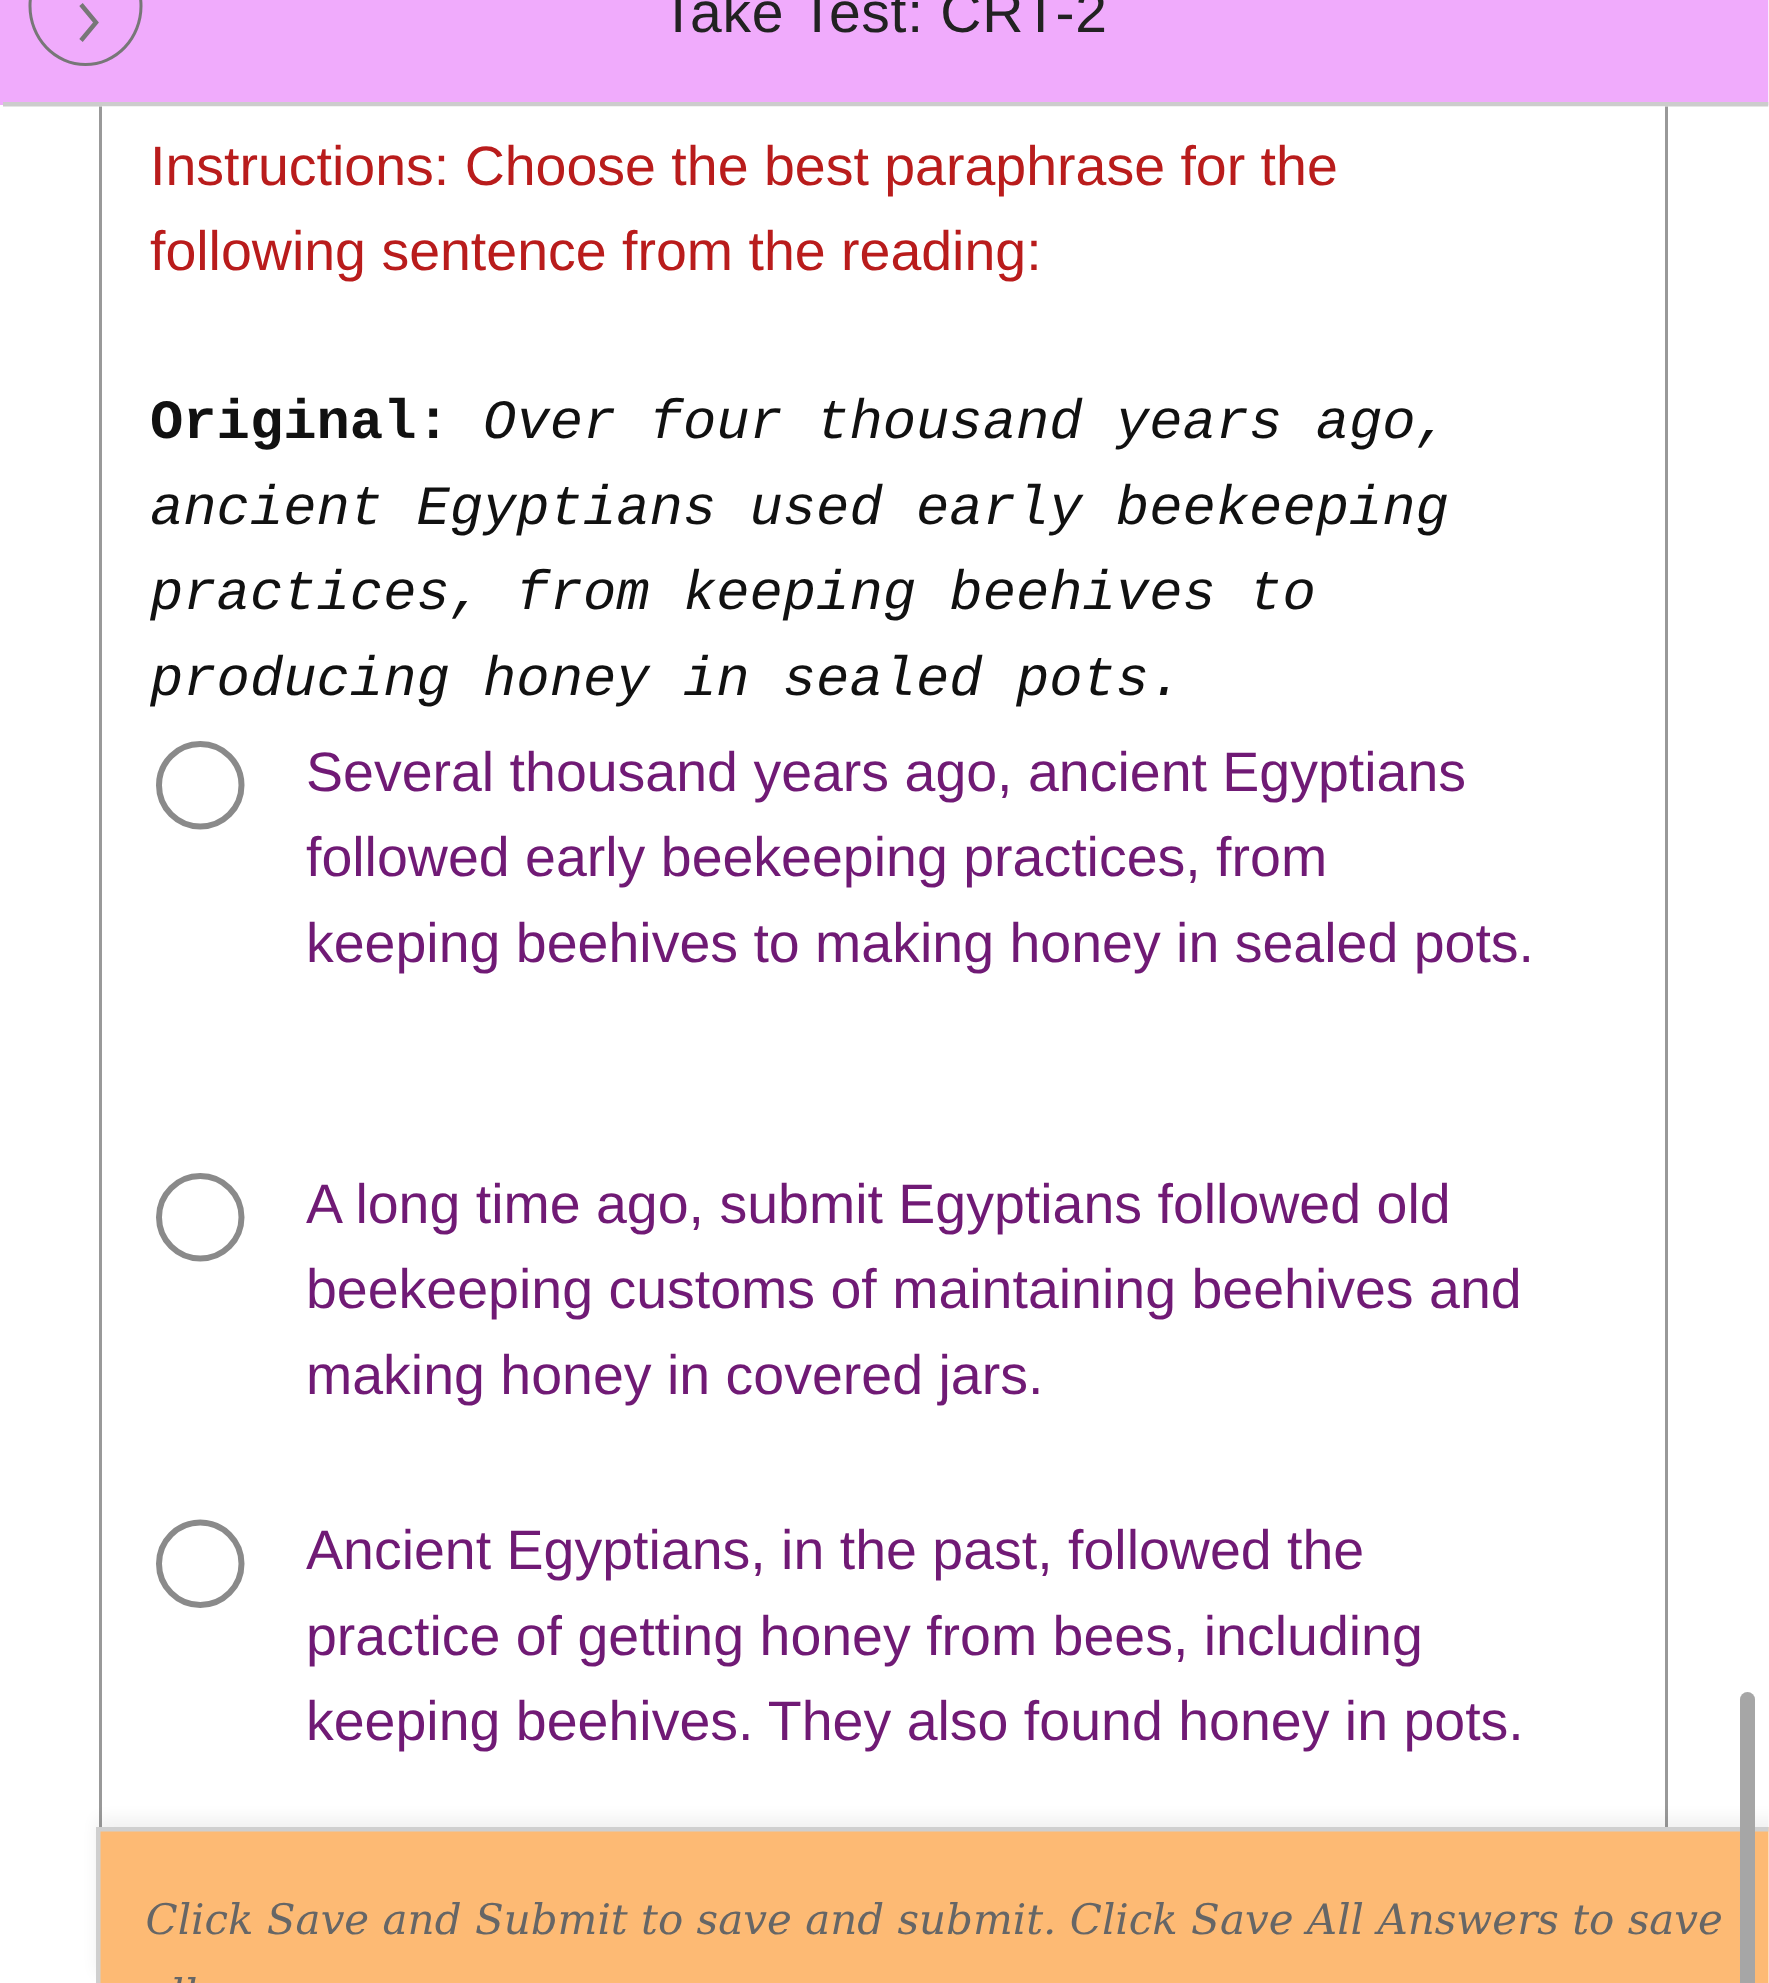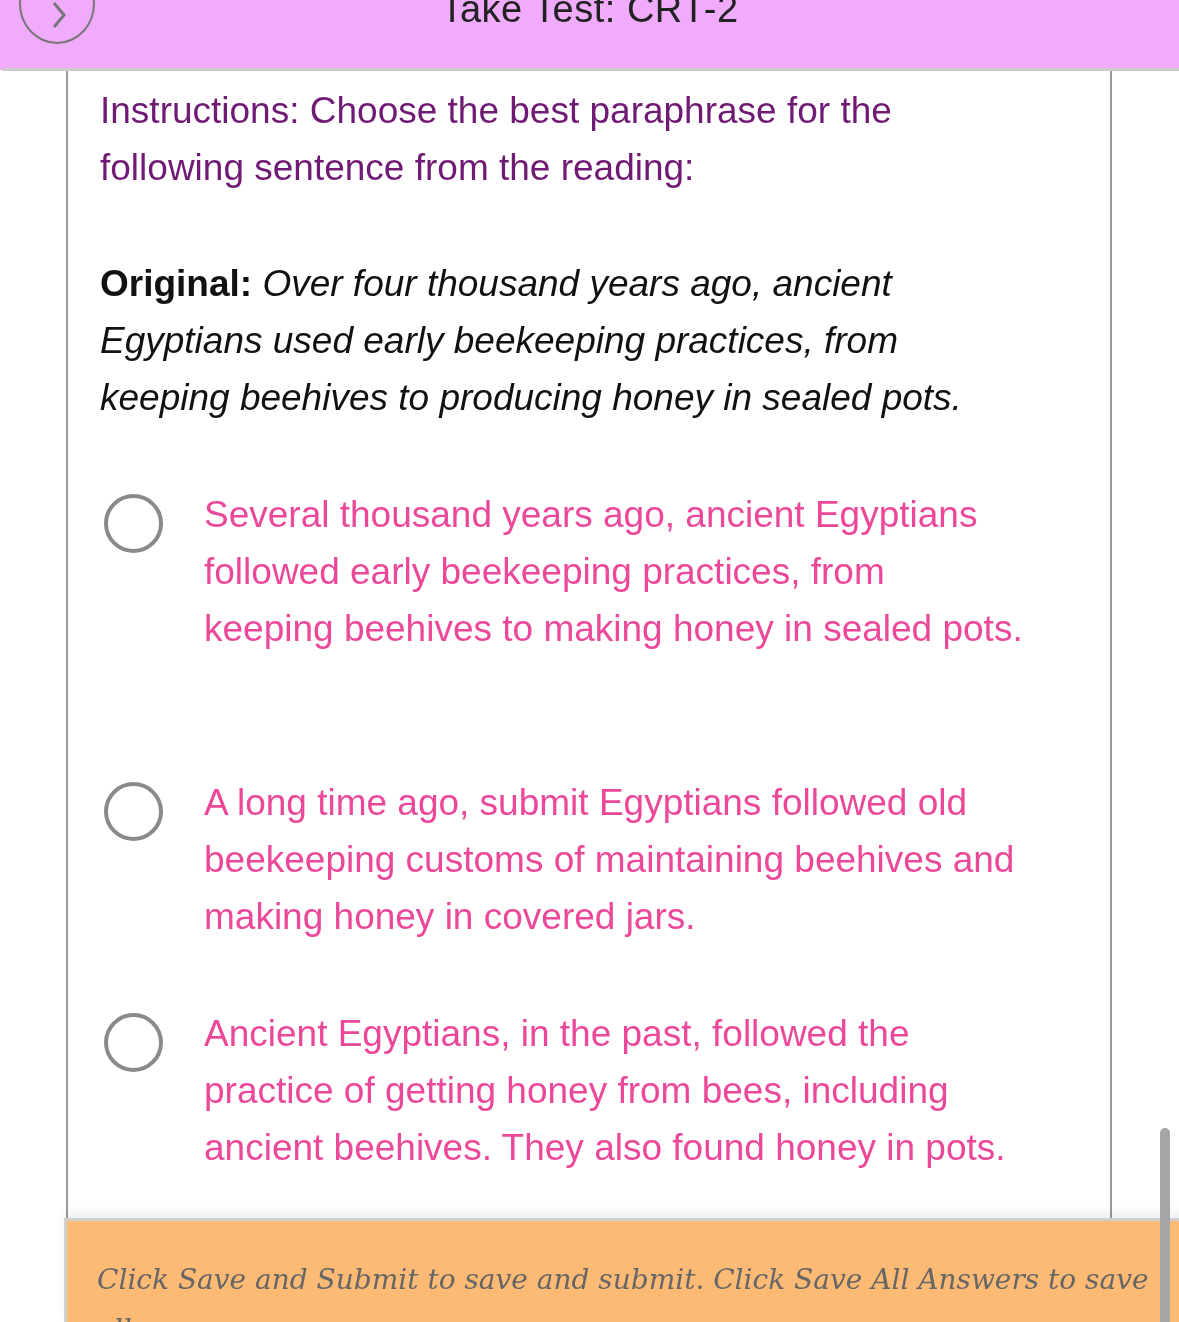--- a/index.html
+++ b/index.html
@@ -17,36 +17,36 @@
     position:absolute; left:0; right:0; top:-12px; text-align:center;
     font-size:38px; color:#222; letter-spacing:0.5px;
   }
   .topbar-rule { position:absolute; left:2px; right:0; top:68px; height:3px; background:#ccc; }
   .panel {
     position:absolute; left:66px; top:71px; width:1046px; height:1160px;
     border-left:2px solid #999; border-right:2px solid #999; box-sizing:border-box; background:#fff;
   }
   .instructions {
     position:absolute; left:100px; top:82px; width:920px;
-    font-size:37px; line-height:57px; color:#701a75;
+    font-size:37px; line-height:57px; color:#b91c1c;
   }
   .original {
     position:absolute; left:100px; top:255px; width:920px;
-    font-size:37px; line-height:57px; color:#111;
+    font-size:37px; line-height:57px; color:#111;font-family:Liberation Mono, monospace;
   }
   .original b { font-weight:bold; }
   .original i { font-style:italic; }
   .option { position:absolute; left:104px; width:920px; }
   .radio {
     position:absolute; left:0; top:8px; width:59px; height:59px;
     border:4px solid #8a8a8a; border-radius:50%; box-sizing:border-box; background:#fff;
   }
   .opt-text {
     position:absolute; left:100px; top:0; width:820px;
-    font-size:37px; line-height:57px; color:#ec4899;
+    font-size:37px; line-height:57px; color:#701a75;
   }
   .footer {
     position:absolute; left:64px; top:1218px; width:1165px; height:104px;
     background:#fdba74; border:3px solid #cfcfcf; border-bottom:none; box-sizing:border-box;
     box-shadow:0 -6px 10px rgba(0,0,0,0.06);
   }
   .footer-text {
     position:absolute; left:30px; top:42px; white-space:nowrap;
     font-family:"DejaVu Serif", serif; font-style:italic; font-size:28px; color:#666;
   }
@@ -86,21 +86,21 @@
   <div class="opt-text">Several thousand years ago, ancient Egyptians followed early beekeeping practices, from keeping beehives to making honey in sealed pots.</div>
 </div>
 
 <div class="option" style="top:774px;">
   <div class="radio"></div>
   <div class="opt-text">A long time ago, submit Egyptians followed old beekeeping customs of maintaining beehives and making honey in covered jars.</div>
 </div>
 
 <div class="option" style="top:1005px;">
   <div class="radio"></div>
-  <div class="opt-text">Ancient Egyptians, in the past, followed the practice of getting honey from bees, including ancient beehives. They also found honey in pots.</div>
+  <div class="opt-text">Ancient Egyptians, in the past, followed the practice of getting honey from bees, including keeping beehives. They also found honey in pots.</div>
 </div>
 
 <div class="footer">
   <div class="footer-text">Click Save and Submit to save and submit. Click Save All Answers to save</div>
   <div class="footer-text2">all answers.</div>
 </div>
 
 <div class="scrollbar"></div>
 
 </body></html>

